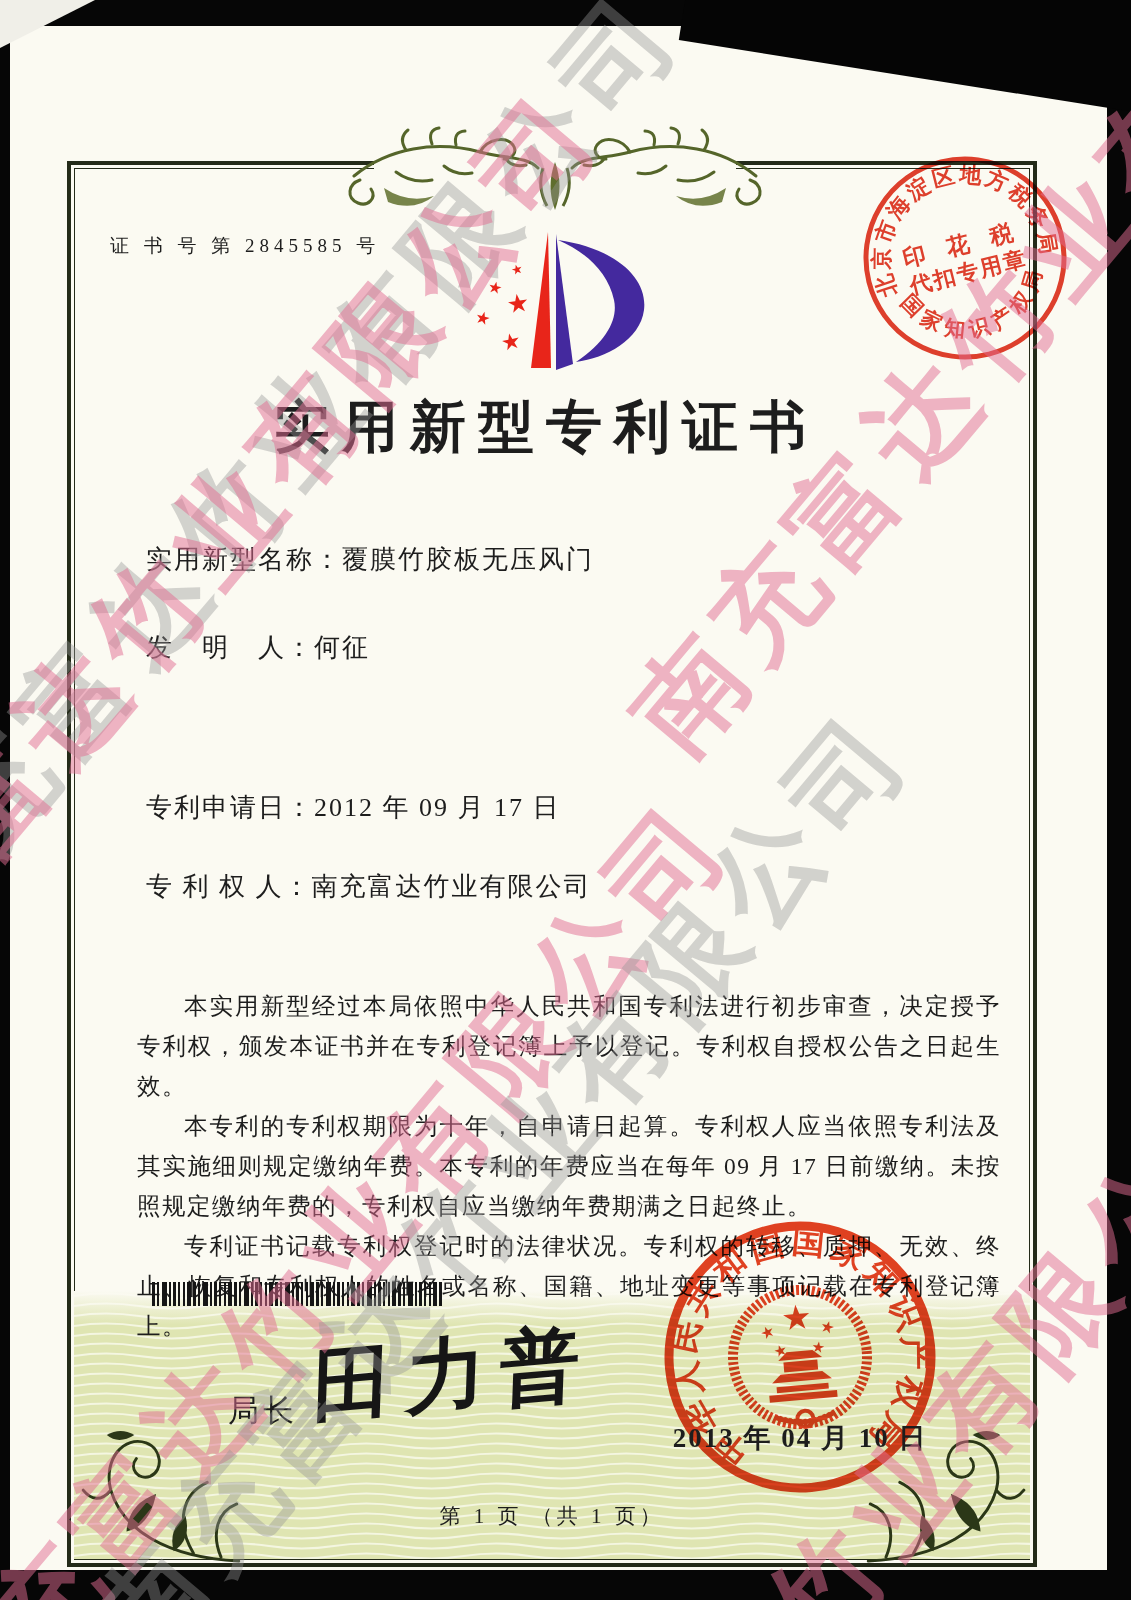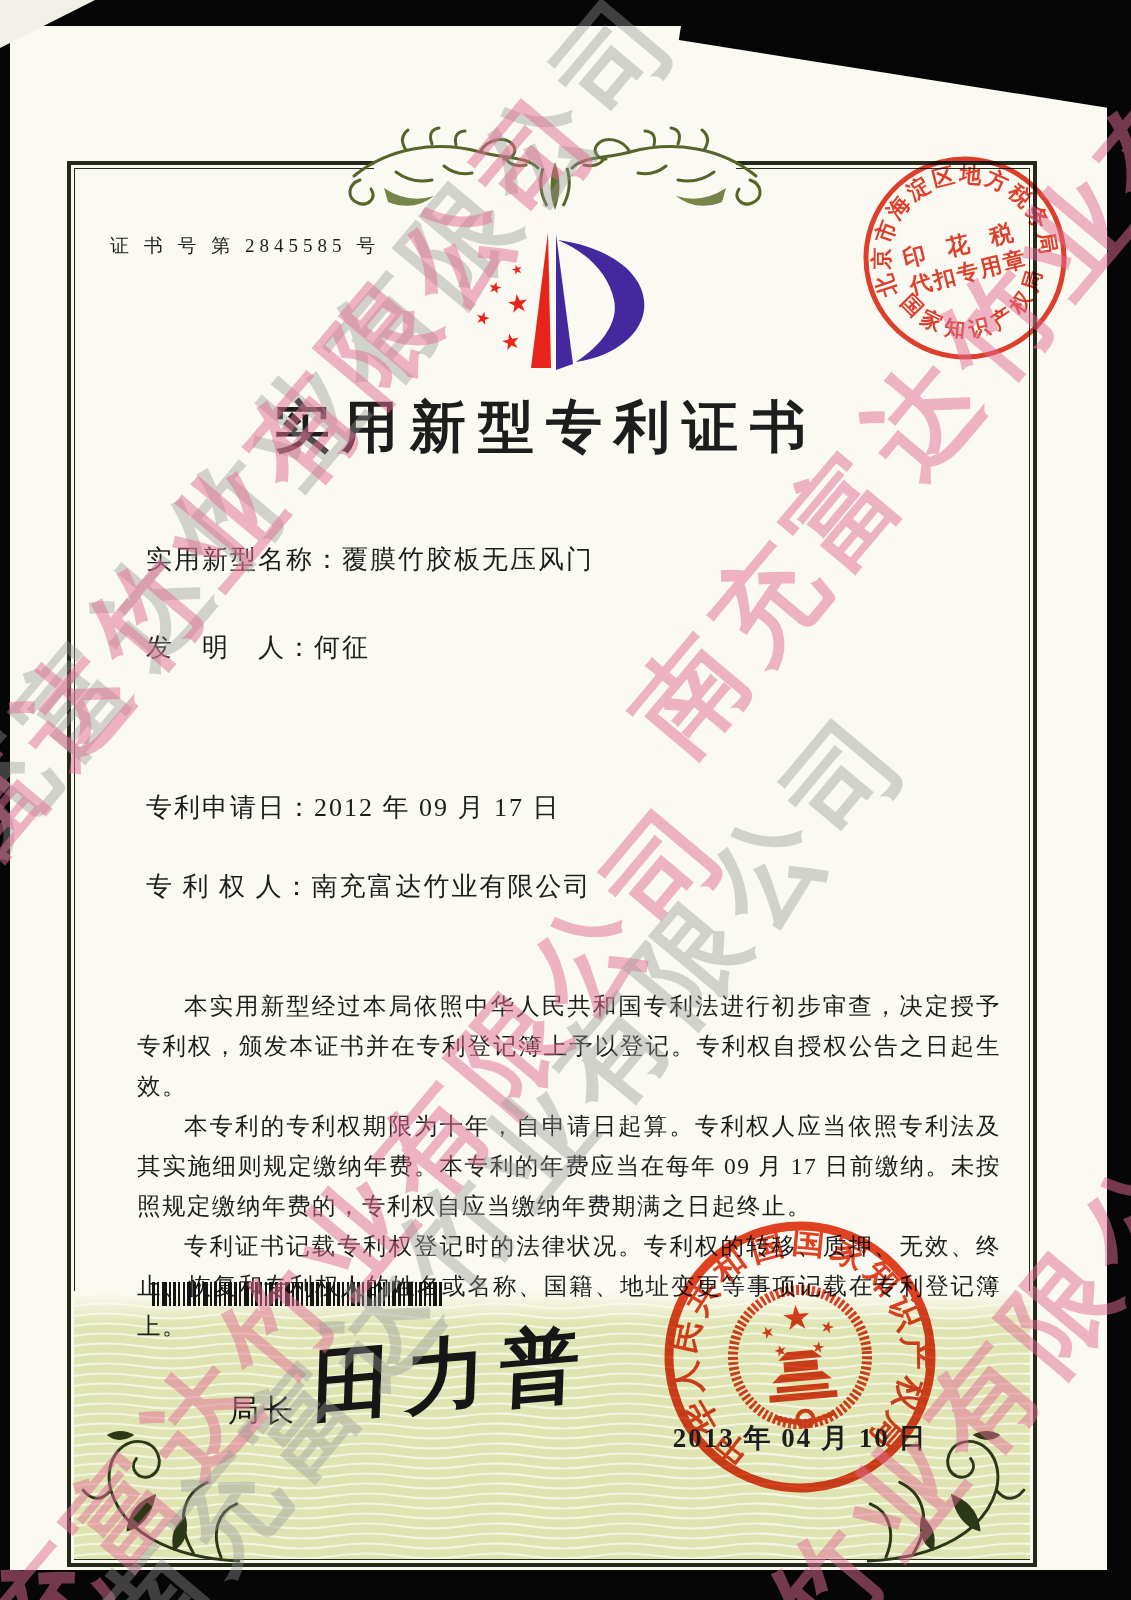--- a/index.html
+++ b/index.html
@@ -277,20 +277,21 @@
       <path d="M120,174 L180,174 L171,166 L129,166 Z"></path>
       <rect x="124" y="178" width="52" height="6"></rect>
       <rect x="116" y="186" width="68" height="7"></rect>
       <path d="M120,208 Q150,222 180,208" fill="none" stroke="#e23614" stroke-width="5"></path>
       <circle cx="150" cy="212" r="8" fill="none" stroke="#e23614" stroke-width="4"></circle>
     </g>
   </svg>
 
   <div class="abs content issue-date">2013 年 04 月 10 日</div>
 
+  <div class="abs content footer">第 1 页 （共 1 页）</div>
 
   <div class="abs wm-layer">
       <div class="wm" style="left: -170px; top: 880px; color: rgba(150, 150, 150, 0.4);">南充富达竹业有限公司</div>
       <div class="wm" style="left: -250px; top: 980px; color: rgba(226, 108, 146, 0.5);">南充富达竹业有限公司</div>
       <div class="wm" style="left: -120px; top: 1690px; color: rgba(226, 108, 146, 0.5);">南充富达竹业有限公司</div>
       <div class="wm" style="left: 60px; top: 1600px; color: rgba(150, 150, 150, 0.4);">南充富达竹业有限公司</div>
       <div class="wm" style="left: 430px; top: 1950px; color: rgba(226, 108, 146, 0.5);">南充富达竹业有限公司</div>
       <div class="wm" style="left: 600px; top: 690px; color: rgba(226, 108, 146, 0.5);">南充富达竹业有限公司</div>
     </div>
 

